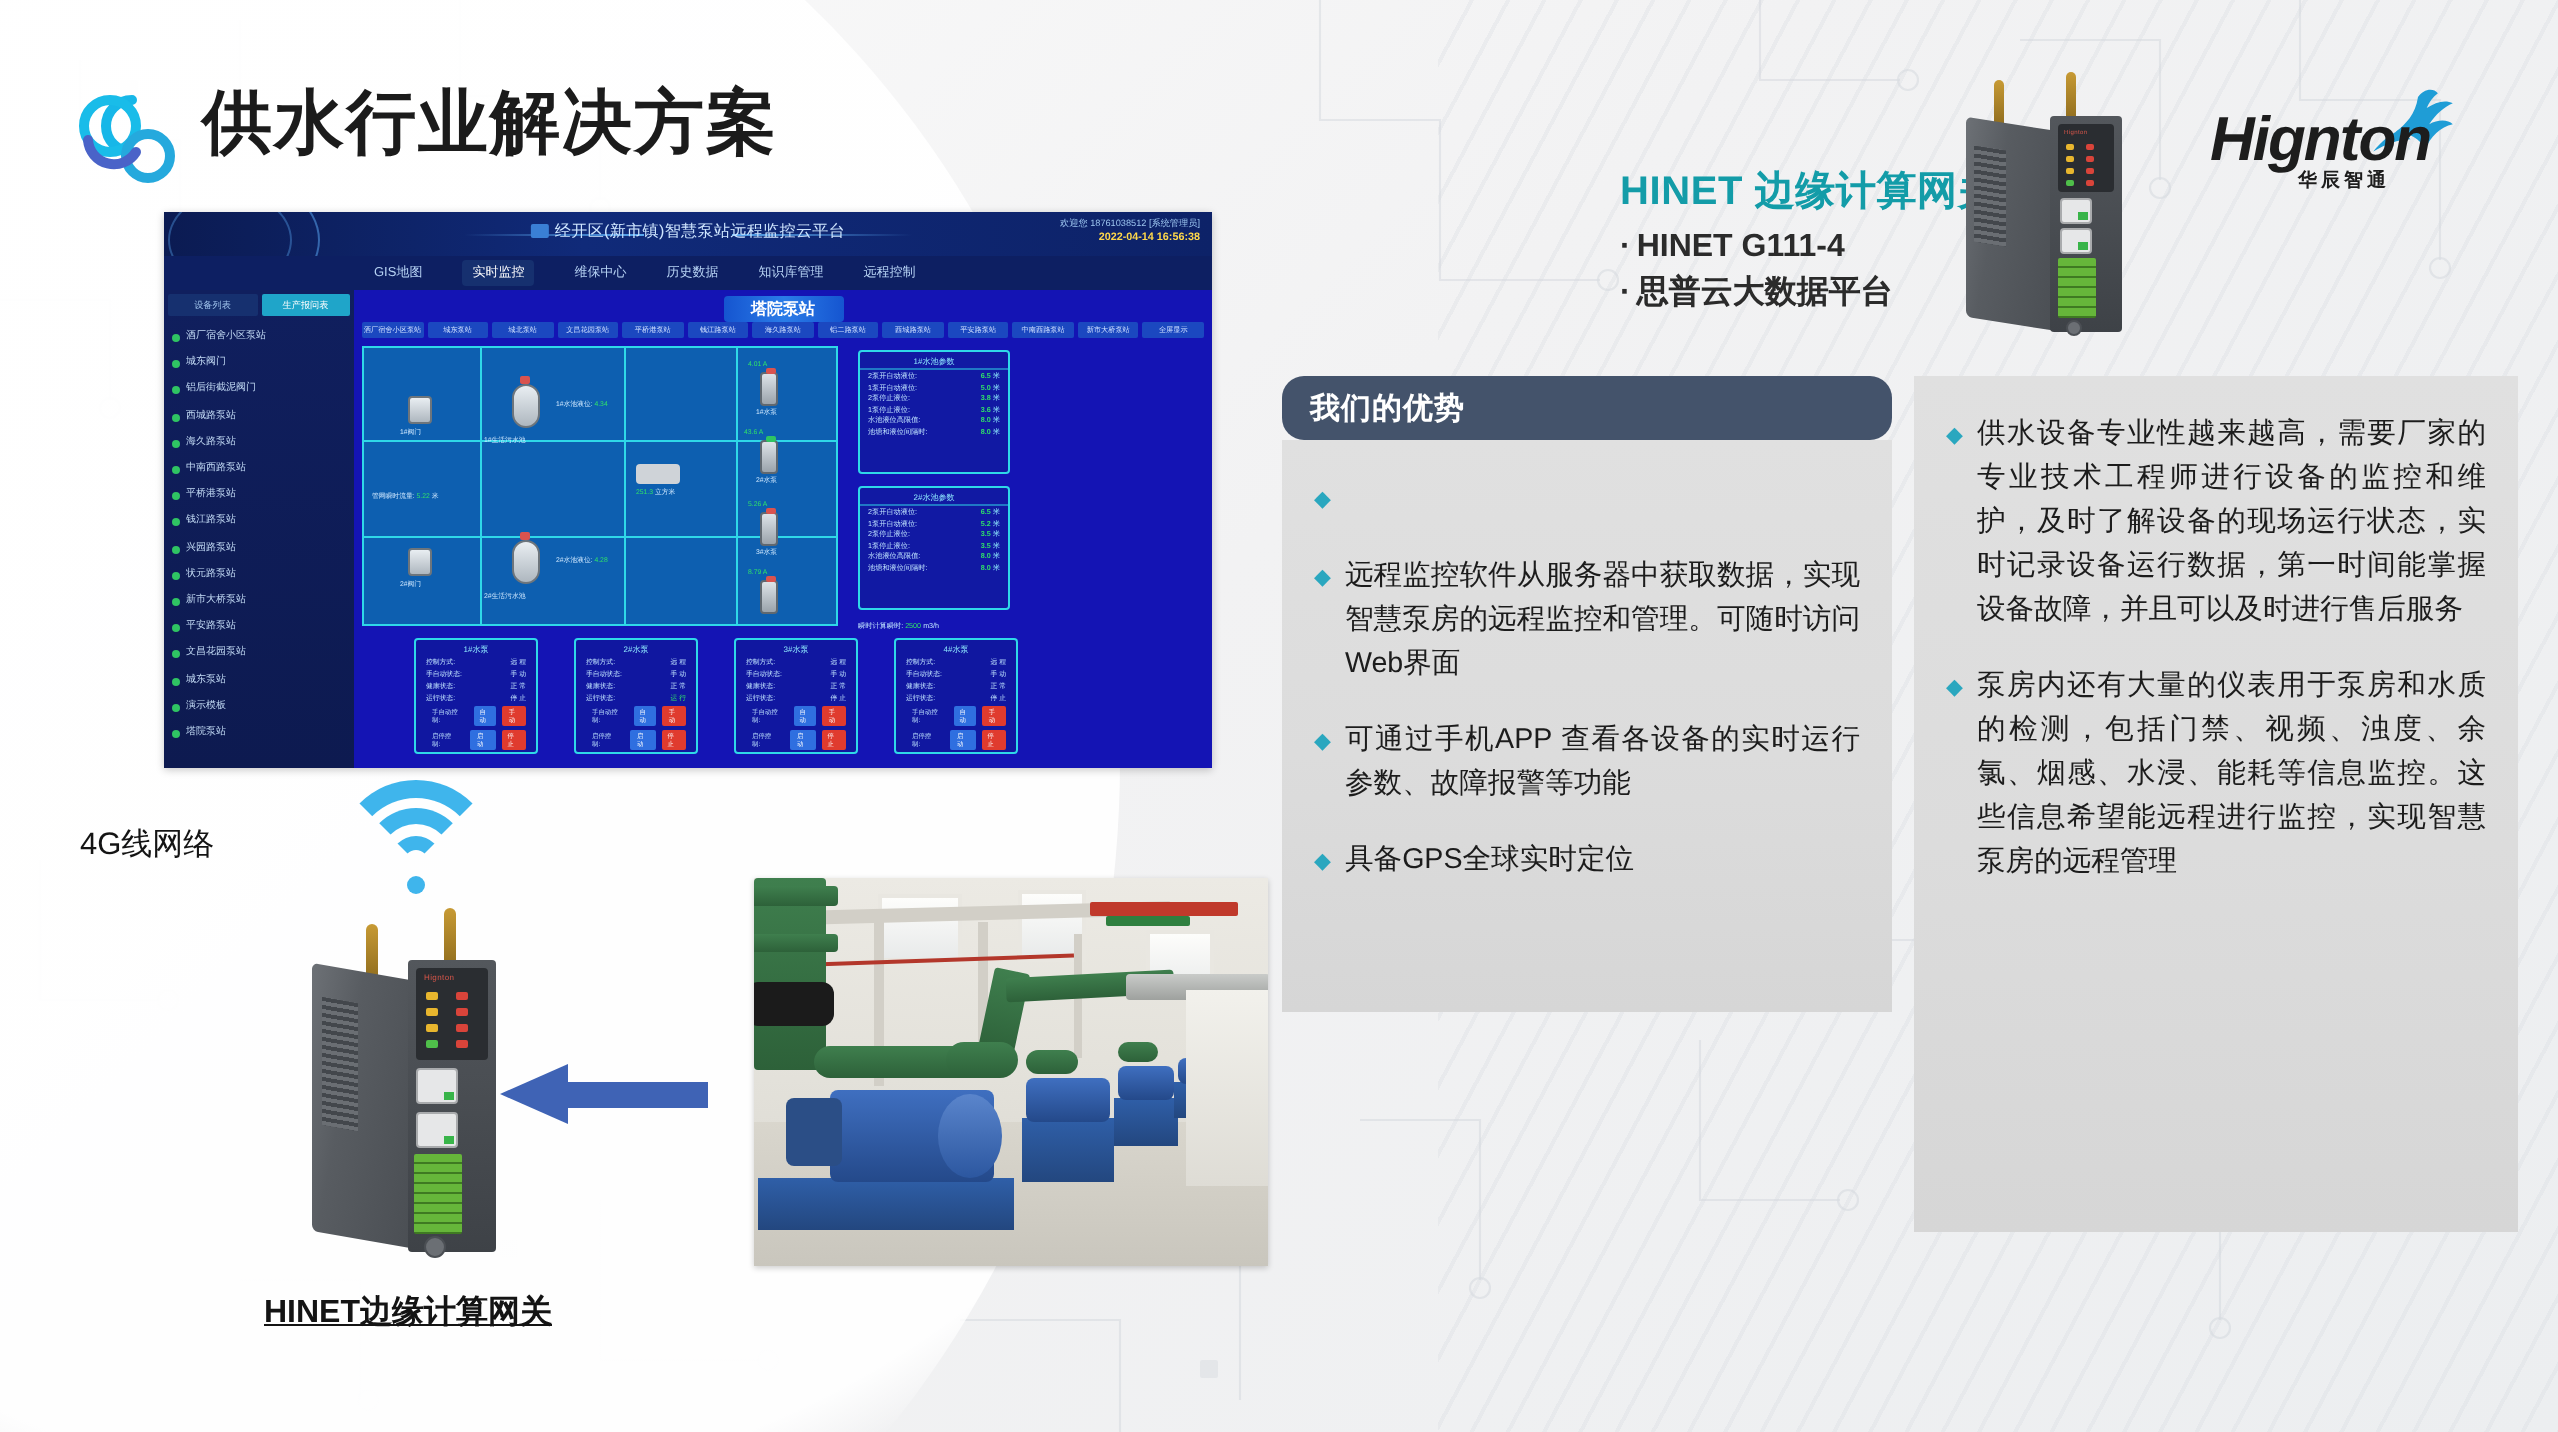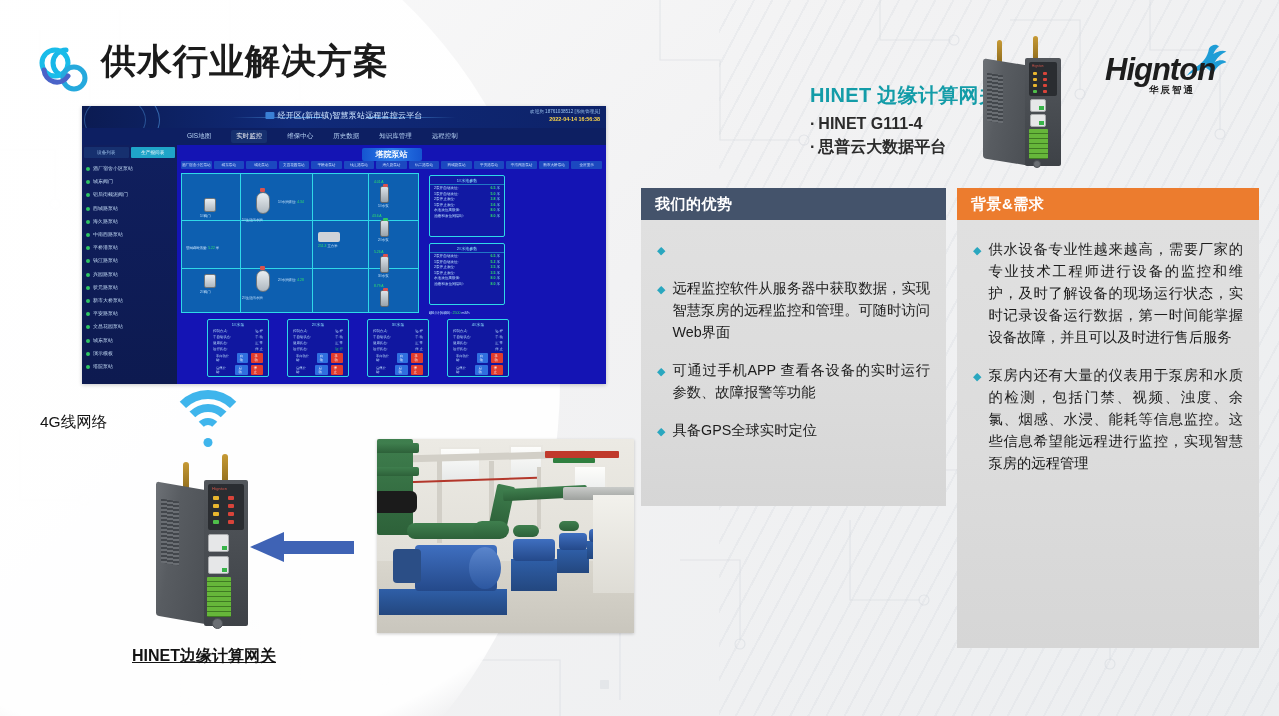--- a/index.html
+++ b/index.html
@@ -289,21 +289,21 @@
   }
   .bullet { display:flex; margin-bottom:16px; }
   .bullet .bdot {
     flex:0 0 auto; color:#2aa7bf; font-size:11px; line-height:22px;
     margin-right:7px; margin-top:1px;
   }
   .bullet .btxt {
     font-size:14.3px; line-height:22px; color:#1c1c1c; text-align:justify;
   }
   #panel-left { left:641px; top:188px; width:305px; }
-  #panel-left .panel-head { background:#44536b; }
+  #panel-left .panel-head { background:#44536b;border-radius:11px; }
   #panel-left .panel-body { height:286px; }
   #panel-right { left:957px; top:188px; width:302px; }
   #panel-right .panel-head { background:#ec7c2e; }
   #panel-right .panel-body { height:428px; }
 </style>
 </head>
 <body>
 
 <div class="bg-layer">
   <div class="bg-base"></div>
@@ -808,21 +808,20 @@
       <span class="btxt">可通过手机APP 查看各设备的实时运行参数、故障报警等功能</span>
     </div>
     <div class="bullet">
       <span class="bdot">◆</span>
       <span class="btxt">具备GPS全球实时定位</span>
     </div>
   </div>
 </div>
 
 <div class="panel" id="panel-right">
-  <div class="panel-head">背景&amp;需求</div>
   <div class="panel-body">
     <div class="bullet">
       <span class="bdot">◆</span>
       <span class="btxt">供水设备专业性越来越高，需要厂家的专业技术工程师进行设备的监控和维护，及时了解设备的现场运行状态，实时记录设备运行数据，第一时间能掌握设备故障，并且可以及时进行售后服务</span>
     </div>
     <div class="bullet">
       <span class="bdot">◆</span>
       <span class="btxt">泵房内还有大量的仪表用于泵房和水质的检测，包括门禁、视频、浊度、余氯、烟感、水浸、能耗等信息监控。这些信息希望能远程进行监控，实现智慧泵房的远程管理</span>
     </div>
   </div>

